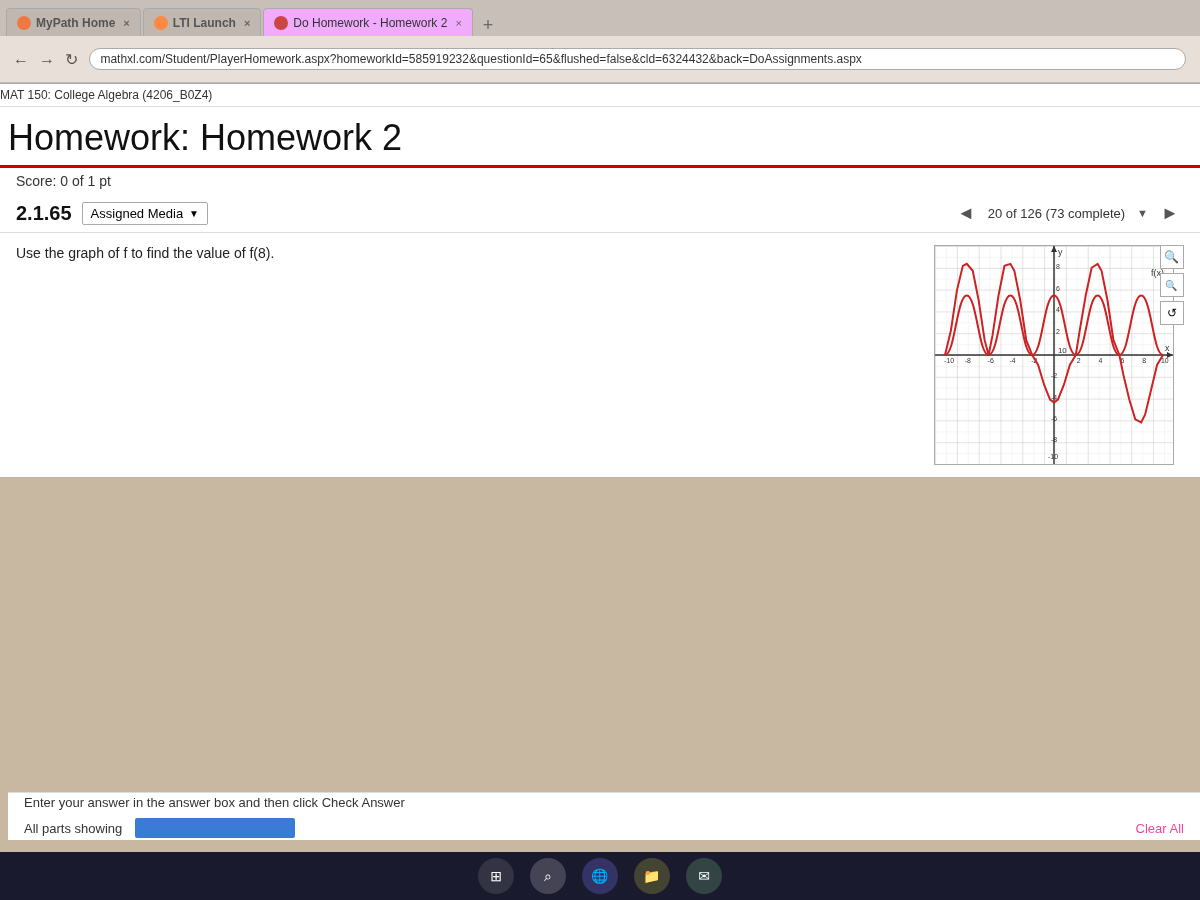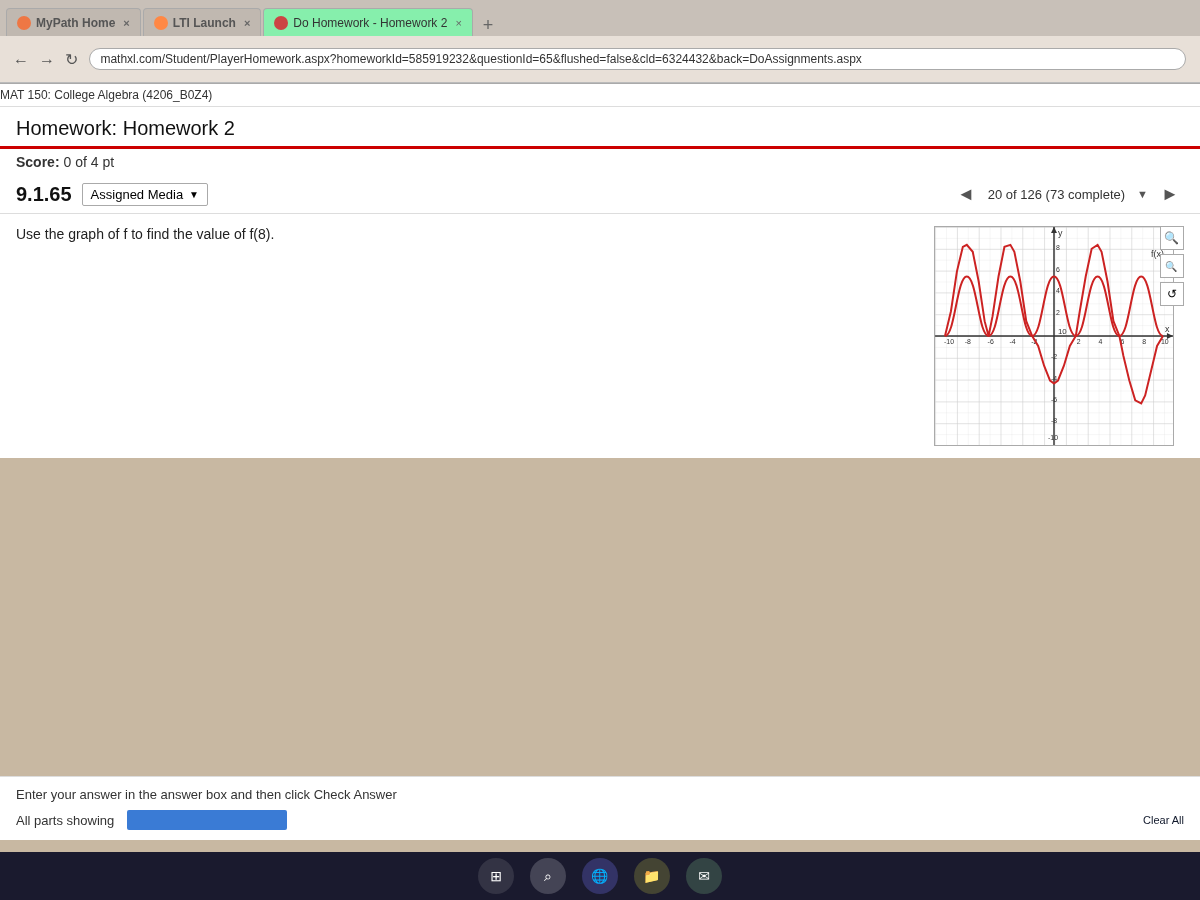--- a/index.html
+++ b/index.html
@@ -1,41 +1,41 @@
 <!DOCTYPE html>
 <html><head>
   <meta charset="utf-8">
   <style>
     * { margin: 0; padding: 0; box-sizing: border-box; }
     body { width: 1200px; height: 900px; overflow: hidden; background: #c8b8a2; font-family: Arial, sans-serif; }
 
     
     .browser-chrome { background: #e8e0d8; border-bottom: 1px solid #aaa; }
     .tab-bar { display: flex; align-items: flex-end; padding: 6px 0 0 6px; background: #c8c0b8; height: 36px; }
-    .tab { display: flex; align-items: center; background: #86efac; border: 1px solid #aaa; border-bottom: none; border-radius: 4px 4px 0 0; padding: 4px 10px; font-size: 12px; color: #333; height: 28px; margin-right: 2px; }
+    .tab { display: flex; align-items: center; background: #f0abfc; border: 1px solid #aaa; border-bottom: none; border-radius: 4px 4px 0 0; padding: 4px 10px; font-size: 12px; color: #333; height: 28px; margin-right: 2px; }
     .tab.inactive { background: #c0b8b0; color: #555; font-weight: bold; }
     .tab .tab-icon { width: 14px; height: 14px; background: #e74; border-radius: 50%; display: inline-block; margin-right: 5px; }
     .tab .tab-icon.lti { background: #f84; }
     .tab .tab-icon.hw { background: #c44; }
     .tab-close { margin-left: 8px; color: #666; cursor: pointer; font-size: 11px; }
     .tab-new { background: none; border: none; font-size: 18px; color: #666; padding: 0 8px; cursor: pointer; }
 
     .address-bar-row { display: flex; align-items: center; padding: 4px 8px; background: #e8e0d8; border-bottom: 1px solid #bbb; }
     .nav-btn { background: none; border: none; color: #555; font-size: 16px; padding: 2px 5px; cursor: pointer; }
     .address-bar { flex: 1; background: white; border: 1px solid #aaa; border-radius: 12px; padding: 3px 10px; font-size: 12px; color: #333; margin: 8px 6px; }
 
     
     .page-header { background: white; padding: 4px 0; font-size: 12px; color: #333; border-bottom: 1px solid #ddd; }
 
     
     .main-content { background: white; padding: 0; }
 
-    .homework-title { font-size: 20px; font-weight: normal; padding: 10px 16px 6px; border-bottom: 3px solid #c00; color: #111; }
+    .homework-title { font-size: 36px; font-weight: normal; padding: 10px 8px 6px; border-bottom: 3px solid #c00; color: #111; }
     .score-line { font-size: 14px; padding: 5px 16px; color: #333; }
-    .score-line strong { font-weight: bold; }
+    .score-line strong { font-weight: normal; }
 
     .question-header { display: flex; align-items: center; padding: 5px 16px; border-bottom: 1px solid #ddd; }
     .question-num { font-size: 20px; font-weight: bold; color: #111; margin-right: 10px; }
     .assigned-media-btn { display: flex; align-items: center; border: 1px solid #aaa; background: white; padding: 3px 8px; font-size: 13px; cursor: pointer; border-radius: 2px; justify-content: space-between; }
     .assigned-media-btn .chevron { margin-left: 6px; font-size: 10px; }
 
     .nav-controls { margin-left: auto; display: flex; align-items: center; gap: 8px; }
     .nav-arrow { width: 28px; height: 28px; background: none; border: none; font-size: 18px; cursor: pointer; color: #555; }
     .progress-label { font-size: 13px; color: #333; display: flex; align-items: center; gap: 12px; }
     .progress-dropdown { font-size: 11px; color: #555; }
@@ -44,27 +44,27 @@
     .question-left { flex: 1; }
     .question-text { font-size: 14px; color: #222; margin-bottom: 12px; }
     .answer-row { display: flex; align-items: center; gap: 8px; font-size: 15px; }
     .answer-input { width: 80px; height: 30px; border: 1px solid #888; padding: 2px 6px; font-size: 14px; }
 
     .graph-area { position: relative; width: 260px; flex-shrink: 0; }
     .graph-container { position: relative; width: 240px; height: 220px; border: 1px solid #aaa; background: #fff; margin-left: 10px; }
     .graph-tools { position: absolute; right: 0; top: 0; display: flex; flex-direction: column; gap: 4px; }
     .graph-tool-btn { width: 24px; height: 24px; background: white; border: 1px solid #aaa; cursor: pointer; font-size: 12px; display: flex; align-items: center; justify-content: center; }
 
-    .bottom-section { position: absolute; bottom: 60px; left: 0; right: 0; padding: 10px 16px; background: white; border-top: 1px solid #ddd; }
+    .bottom-section { position: absolute; bottom: 60px; left: 8px; right: 0; padding: 2px 16px; background: white; border-top: 1px solid #ddd; }
     .bottom-instruction { font-size: 13px; color: #333; margin-bottom: 8px; }
     .bottom-row { display: flex; align-items: center; justify-content: space-between; }
     .all-parts-label { font-size: 13px; color: #333; margin-right: 10px; }
     .all-parts-row { display: flex; align-items: center; gap: 3px; }
     .blue-bar { width: 160px; height: 20px; background: #3a7bd5; border-radius: 2px; }
-    .clear-all-btn { color: #0f172a; font-size: 11px; background: none; border: none; cursor: pointer; }
+    .clear-all-btn { color: #ec4899; font-size: 13px; background: none; border: none; cursor: pointer; }
 
     
     .taskbar { position: absolute; bottom: 0; left: 0; right: 0; height: 48px; background: #1a1a2e; display: flex; align-items: center; justify-content: center; gap: 16px; padding: 0 20px; }
     .taskbar-icon { width: 36px; height: 36px; border-radius: 50%; display: flex; align-items: center; justify-content: center; cursor: pointer; font-size: 18px; }
 
     
     svg.graph-svg { width: 100%; height: 100%; }
   </style>
 </head>
 <body>
@@ -98,25 +98,25 @@
 
 <div class="page-header">
   <span>MAT 150: College Algebra (4206_B0Z4)</span>
 </div>
 
 <div class="main-content">
   <div class="homework-title">Homework: Homework 2</div>
 
   <div class="score-line">
     <strong>Score:</strong>
-    <span>0 of 4 pt</span>
+    <span>0 of 1 pt</span>
   </div>
 
   <div class="question-header">
-    <span class="question-num">9.1.65</span>
+    <span class="question-num">2.1.65</span>
     <button class="assigned-media-btn">
       <span>Assigned Media</span>
       <span class="chevron">▼</span>
     </button>
     <div class="nav-controls">
       <button class="nav-arrow">◄</button>
       <div class="progress-label">
         <span>20 of 126 (73 complete)</span>
         <span class="progress-dropdown">▼</span>
       </div>

